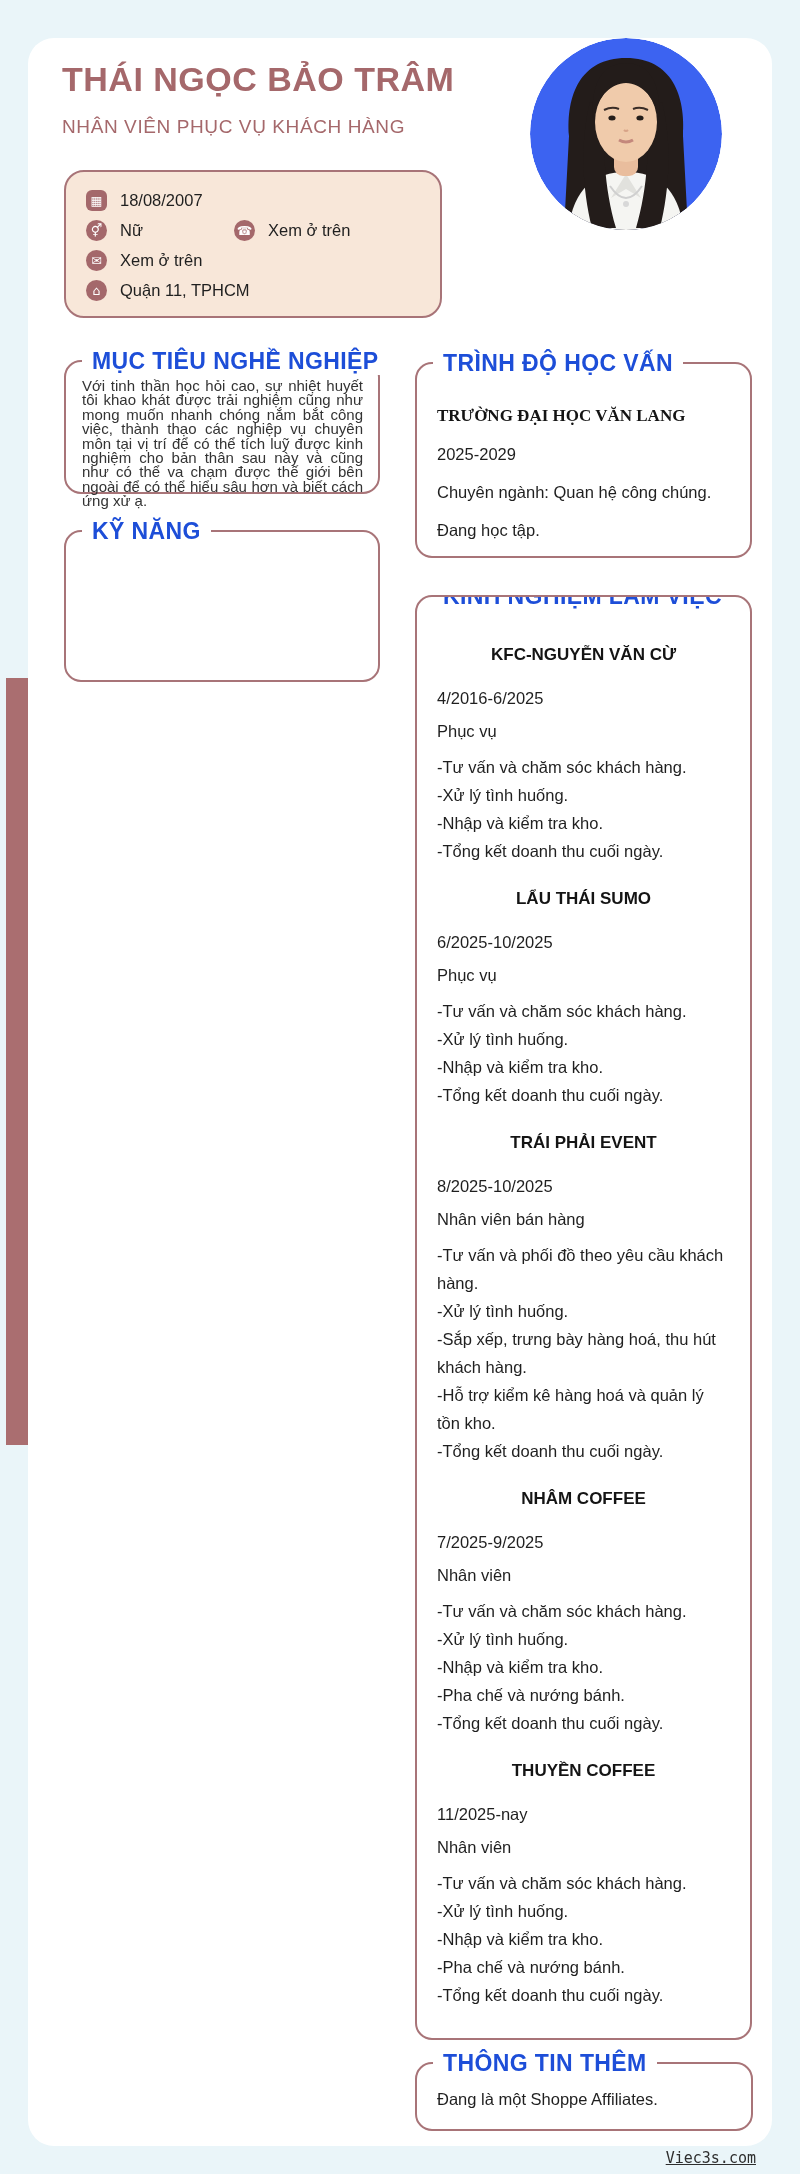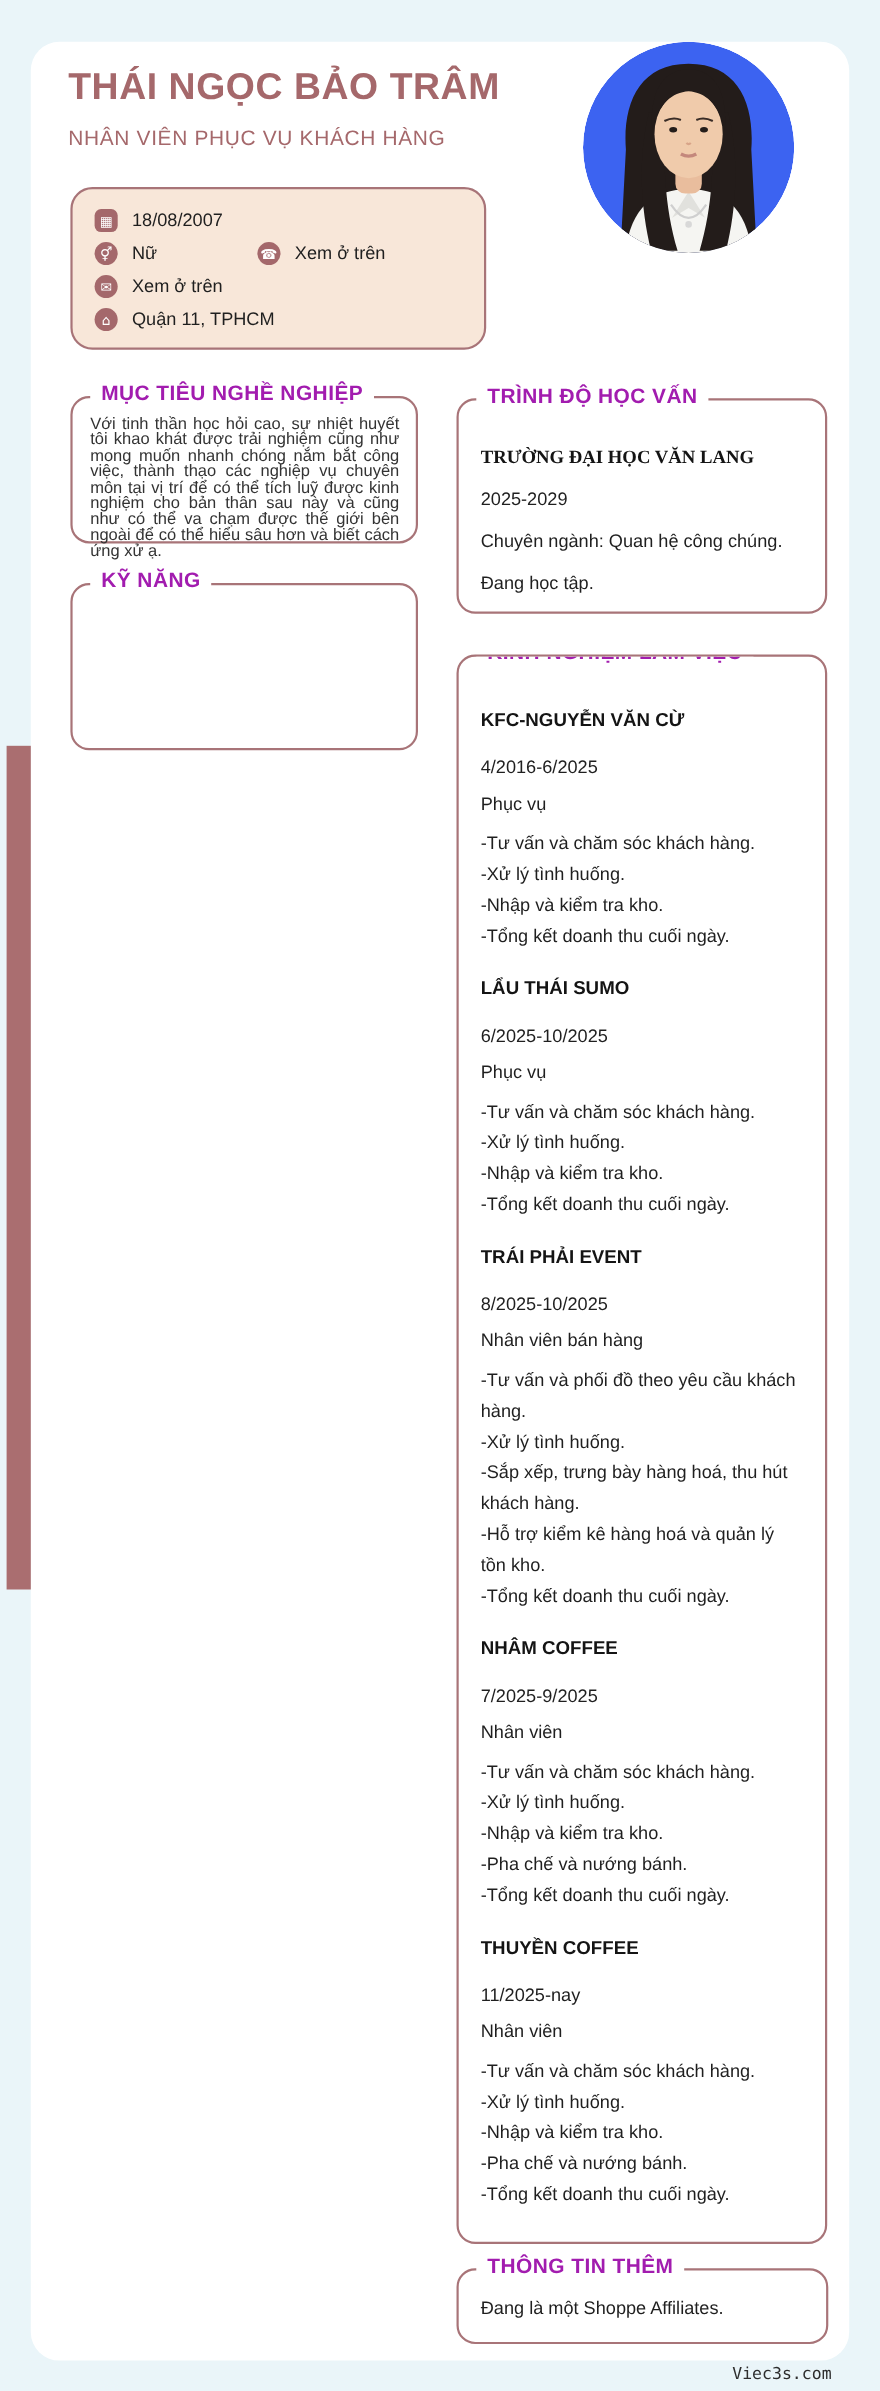--- a/index.html
+++ b/index.html
@@ -77,56 +77,57 @@
     position: absolute;
     border: 2px solid #A87478;
     border-radius: 17px;
     background: transparent;
   }
   .section-label {
     position: absolute;
     top: -14px; left: 16px;
     background: #ffffff;
     padding: 0 10px;
-    font-size: 19px;
+    font-size: 23px;
     font-weight: bold;
-    color: #a21caf;
+    color: #1d4ed8;
     letter-spacing: 0.4px;
     white-space: nowrap;
   }
   .objective-box { left: 64px; top: 360px; width: 316px; height: 134px; padding: 17px 15px 0 16px; }
   .objective-text {
     font-size: 15px;
     line-height: 14.4px;
     text-align: justify;
     color: #333;
   }
   .skills-box { left: 64px; top: 530px; width: 316px; height: 152px; padding: 40px 18px 0 18px; }
   .skill-item { font-size: 16.5px; color: #1f1f1f; margin-bottom: 22px; }
 
   .education-box { left: 415px; top: 362px; width: 337px; height: 196px; padding: 42px 20px 0 20px; }
   .edu-school { font-size: 17px; font-weight: bold; color: #141414; margin-bottom: 19px; font-family: Liberation Serif, serif; }
   .edu-line { font-size: 16.5px; color: #1f1f1f; margin-bottom: 19px; }
 
   .experience-box { left: 415px; top: 595px; width: 337px; height: 1445px; padding: 48px 20px 0 20px; overflow: hidden; }
   .job { margin-bottom: 24px; }
-  .job-company { font-size: 17px; font-weight: bold; color: #141414; margin-bottom: 24px; }
+  .job-company { font-size: 17px; font-weight: bold; color: #141414; margin-bottom: 24px; text-align: center; }
   .job-period { font-size: 16.5px; color: #1f1f1f; margin-bottom: 14px; }
   .job-role { font-size: 16.5px; color: #1f1f1f; margin-bottom: 12px; }
   .duty { font-size: 16.5px; color: #1f1f1f; line-height: 28px; }
 
   .additional-box { left: 415px; top: 2062px; width: 338px; height: 69px; padding: 26px 20px 0 20px; }
   .additional-text { font-size: 16.5px; color: #1f1f1f; }
 
   .watermark {
     position: absolute;
     right: 44px; top: 2149px;
     font-family: "DejaVu Sans Mono", monospace;
     font-size: 15px;
     color: #2e2e2e;
+    text-decoration: underline;
   }
 </style>
 </head>
 <body>
 
 <div class="card"></div>
 <div class="left-bar"></div>
 
 <h1 class="name">THÁI NGỌC BẢO TRÂM</h1>
 <div class="subtitle">NHÂN VIÊN PHỤC VỤ KHÁCH HÀNG</div>

